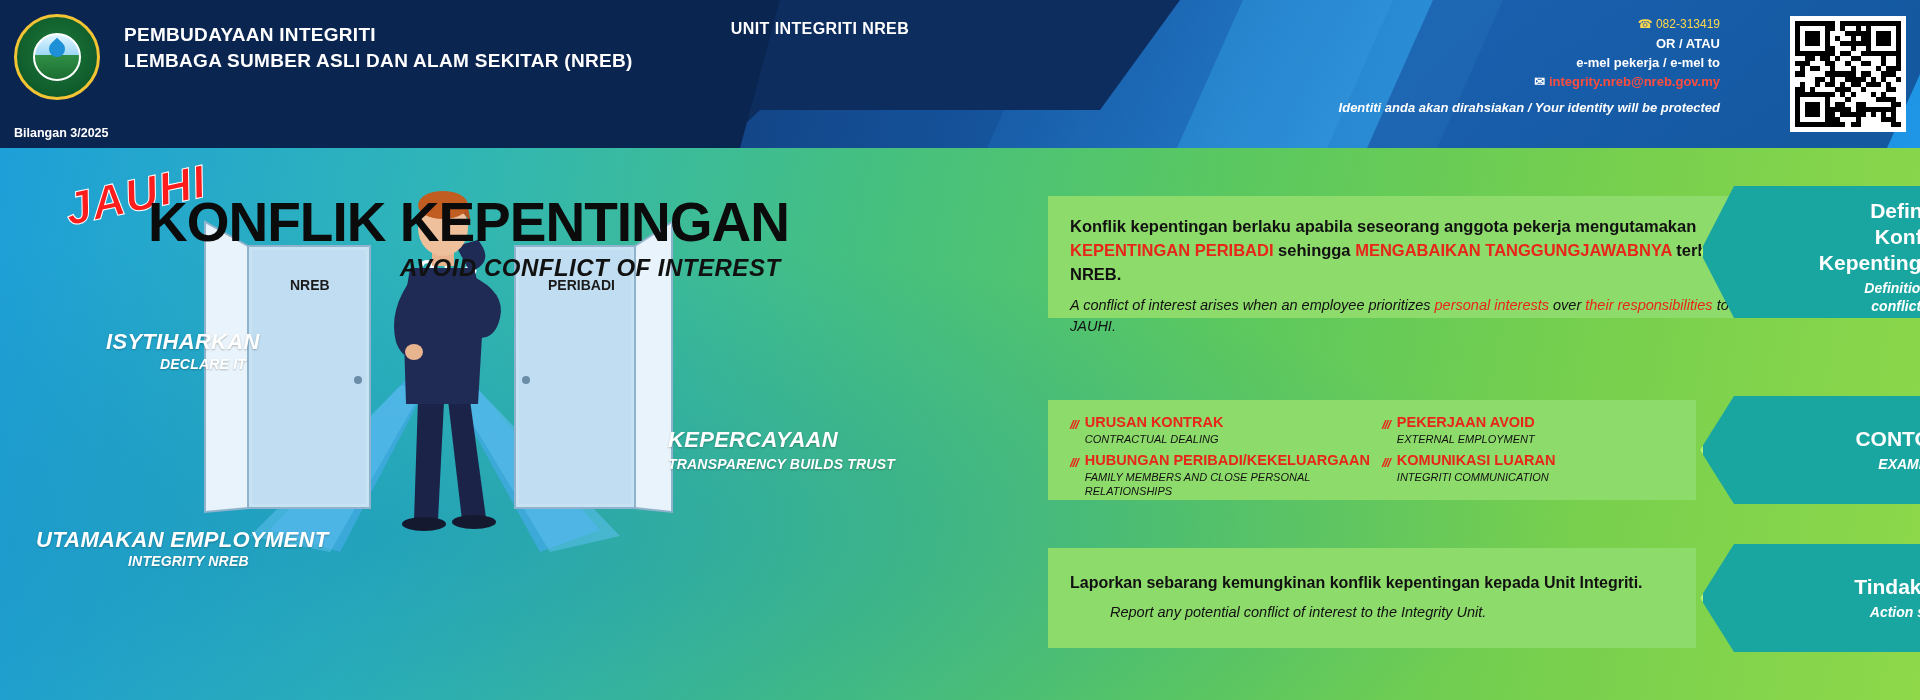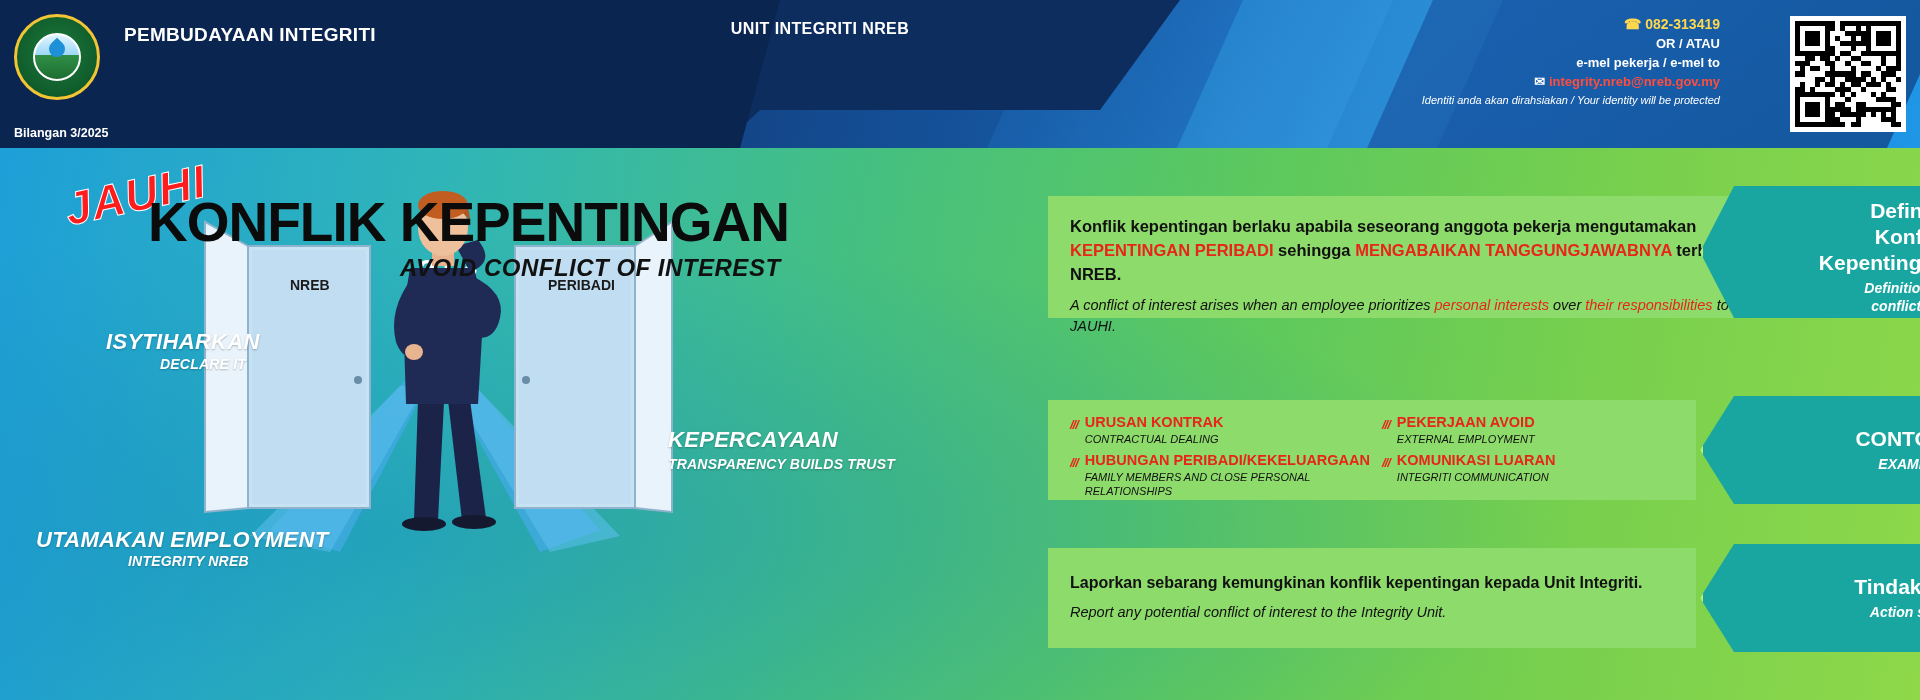--- a/index.html
+++ b/index.html
@@ -35,26 +35,26 @@
   .hdr-title { position: absolute; left: 124px; top: 22px; color: #fff; }
   .hdr-title .l1 { font-size: 19px; font-weight: bold; letter-spacing: .3px; line-height: 26px; }
   .hdr-title .l2 { font-size: 19px; font-weight: bold; letter-spacing: .3px; line-height: 26px; }
 
   .hdr-unit { position: absolute; left: 700px; top: 20px; width: 240px; text-align: center;
     color: #fff; font-size: 16px; font-weight: bold; letter-spacing: .4px; }
 
   .hdr-right { position: absolute; right: 200px; top: 14px; width: 620px; text-align: right; color: #fff; }
   .hdr-right .r1 { font-size: 13.5px; font-weight: bold; line-height: 19px; }
   .hdr-right .r1 i { font-weight: bold; }
-  .hdr-right .r2 { font-size: 14px; font-weight: bold; line-height: 20px; color: #ffd84d; }
+  .hdr-right .r2 { font-size: 12px; font-weight: normal; line-height: 20px; color: #ffd84d; }
   .hdr-right .r3 { font-size: 13px; font-weight: bold; line-height: 19px; }
   .hdr-right .r4 { font-size: 13px; font-weight: bold; line-height: 19px; }
   .hdr-right .r5 { font-size: 13px; font-weight: bold; line-height: 19px; }
   .hdr-right .r5 a { color: #ff4d3d; text-decoration: none; }
-  .hdr-right .r6 { font-size: 11px; font-style: italic; font-weight: normal; line-height: 19px; }
+  .hdr-right .r6 { font-size: 13px; font-style: italic; font-weight: bold; line-height: 19px; margin-top: 7px; }
 
   .qr { position: absolute; right: 14px; top: 16px; width: 116px; height: 116px; background: #fff;
     padding: 5px; }
   .qr-grid { width: 100%; height: 100%; display: grid; grid-template-columns: repeat(21, 1fr);
     grid-template-rows: repeat(21, 1fr); }
   .qr-grid i { background: #000; }
 
   .bilangan { position: absolute; left: 14px; top: 126px; color: #fff; font-size: 12.5px; font-weight: bold; }
 
   
@@ -92,21 +92,21 @@
   .ex-grid { position: absolute; left: 1048px; top: 400px; width: 648px; height: 100px;
     display: grid; grid-template-columns: 1fr 1fr; align-content: start; padding: 14px 14px 0 22px; gap: 6px 12px; }
   .ex-item { display: flex; gap: 7px; align-items: flex-start; }
   .ex-marks { color: #e8251b; font-size: 13px; font-weight: bold; letter-spacing: -1px;
     font-style: italic; padding-top: 3px; }
   .ex-my { font-size: 14.5px; font-weight: bold; color: #e8251b; line-height: 17px; }
   .ex-en { font-size: 11px; font-style: italic; color: #111; line-height: 14px; margin-top: 1px; }
 
   .card-3 .txt { padding: 24px 20px 0 22px; }
   .c3-my { font-size: 16px; font-weight: bold; color: #111; line-height: 22px; }
-  .c3-en { margin-top: 8px; font-size: 14.5px; font-style: italic; color: #111; line-height: 20px; }
+  .c3-en { margin-top: 8px; font-size: 14.5px; font-style: italic; color: #111; line-height: 20px; margin-left: 40px; }
 
   
   .arrow { position: absolute; width: 260px; background: #1aa6a0;
     clip-path: polygon(34px 0, 260px 0, 260px 100%, 34px 100%, 0 50%);
     border-left: 3px solid #b9f06a; }
   .arrow-txt { position: absolute; right: 14px; color: #fff; text-align: right; }
   .arrow-my { font-size: 21px; font-weight: bold; line-height: 26px; }
   .arrow-en { font-size: 14px; font-style: italic; font-weight: bold; line-height: 18px; margin-top: 3px; }
 
   .a1 { left: 1700px; top: 186px; height: 132px; }
@@ -129,20 +129,21 @@
     <div class="hdr-navyband2"></div>
 
     <div class="logo">
       <div class="logo-inner">
         <div class="logo-drop"></div>
       </div>
     </div>
 
     <div class="hdr-title">
       <div class="l1">PEMBUDAYAAN INTEGRITI</div>
+      <div class="l2">LEMBAGA SUMBER ASLI DAN ALAM SEKITAR (NREB)</div>
     </div>
 
     <div class="hdr-unit">UNIT INTEGRITI NREB</div>
 
     <div class="hdr-right">
       <div class="r2">
         <span>☎</span>
         <span>082-313419</span>
       </div>
       <div class="r3">OR / ATAU</div>

